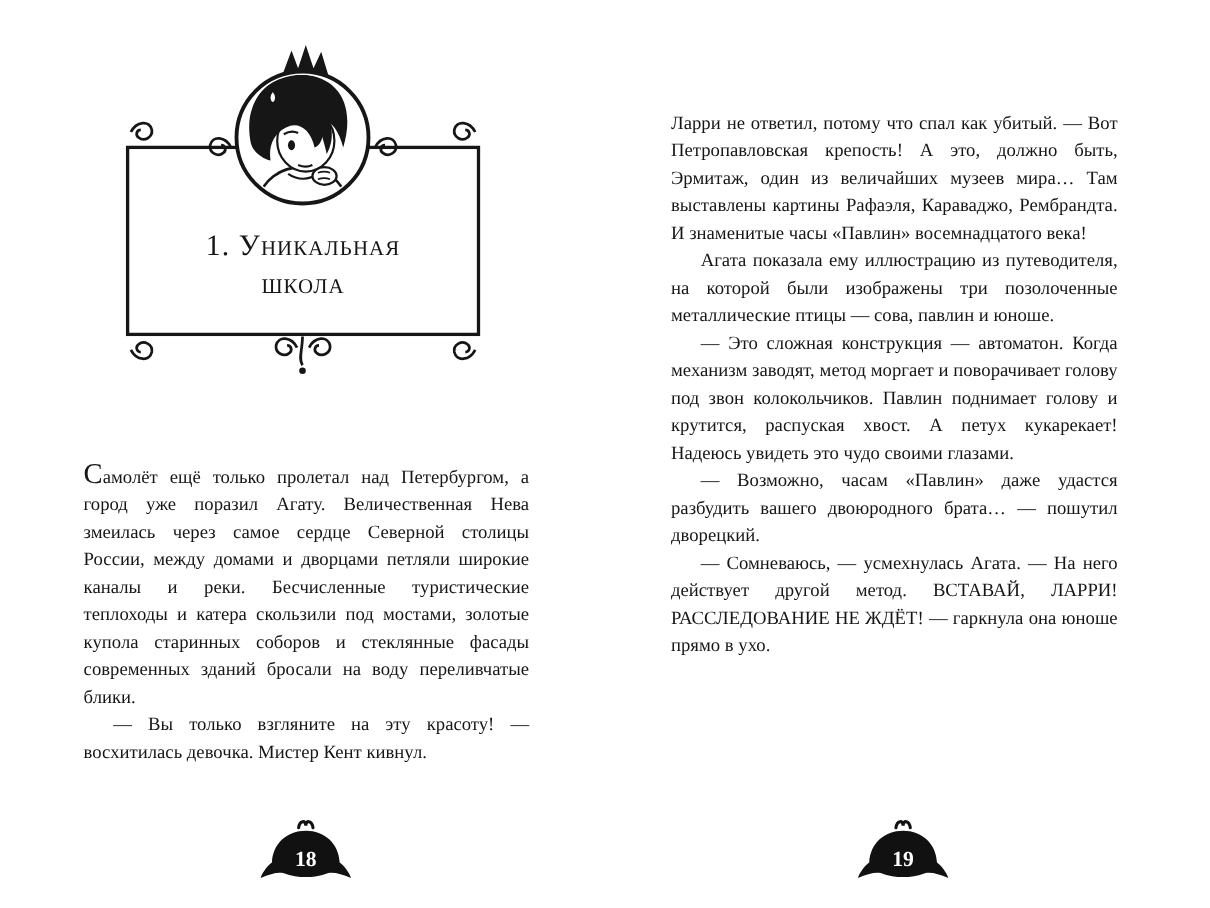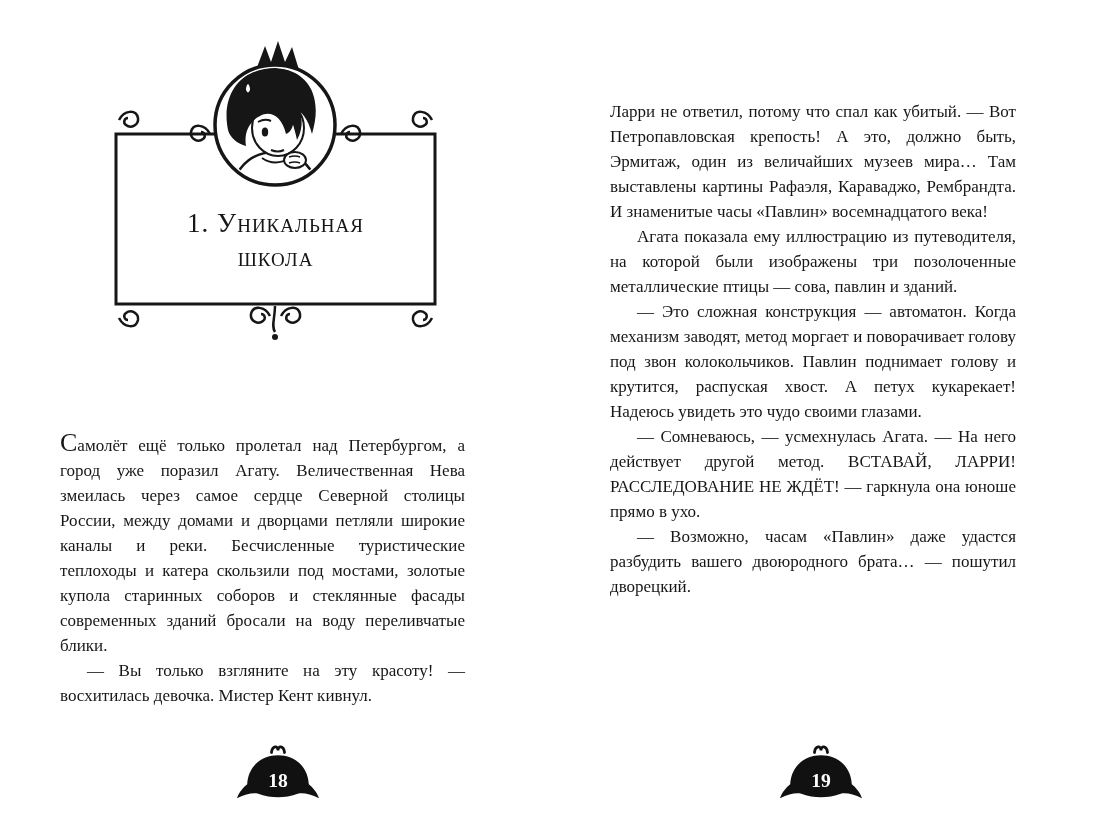--- a/index.html
+++ b/index.html
@@ -3,21 +3,21 @@
 <meta charset="utf-8">
 <style>
   html,body{margin:0;padding:0;}
   body{
     width:1100px;height:825px;position:relative;overflow:hidden;
     background:#ffffff;color:#161616;
     font-family:"Liberation Serif", serif;
   }
   .page{position:absolute;inset:0;}
   .body-col{position:absolute;text-align:justify;font-size:17px;line-height:25px;}
-  .left-col{left:60px;top:418px;width:405px;margin-top:12px;}
+  .left-col{left:76px;top:418px;width:405px;}
   .right-col{left:610px;top:99px;width:406px;}
   p{margin:0;padding:0;}
   p.indent{text-indent:27px;}
   p.first::first-letter{font-size:26px;}
 
   .frame-wrap{position:absolute;left:98px;top:38px;width:355px;height:305px;}
   .frame-wrap svg{position:absolute;left:0;top:0;}
   .chapter-title{
     position:absolute;left:0;top:168px;width:355px;text-align:center;
     font-variant:small-caps;font-size:27px;line-height:34px;letter-spacing:1px;
@@ -99,24 +99,24 @@
         <text x="45" y="47" text-anchor="middle" font-size="21" font-weight="bold" fill="#ffffff" font-family="Liberation Serif, serif">18</text>
       </svg>
     </div>
   </section>
 
   <section class="page">
 
 
     <div class="body-col right-col">
       <p>Ларри не ответил, потому что спал как убитый. — Вот Петропавловская крепость! А это, должно быть, Эрмитаж, один из величайших музеев мира… Там выставлены картины Рафаэля, Караваджо, Рембрандта. И знаменитые часы «Павлин» восемнадцатого века!</p>
-      <p class="indent">Агата показала ему иллюстрацию из путеводителя, на которой были изображены три позолоченные металлические птицы — сова, павлин и зданий.</p>
+      <p class="indent">Агата показала ему иллюстрацию из путеводителя, на которой были изображены три позолоченные металлические птицы — сова, павлин и юноше.</p>
       <p class="indent">— Это сложная конструкция — автоматон. Когда механизм заводят, метод моргает и поворачивает голову под звон колокольчиков. Павлин поднимает голову и крутится, распуская хвост. А петух кукарекает! Надеюсь увидеть это чудо своими глазами.</p>
+      <p class="indent">— Возможно, часам «Павлин» даже удастся разбудить вашего двоюродного брата… — пошутил дворецкий.</p>
       <p class="indent">— Сомневаюсь, — усмехнулась Агата. — На него действует другой метод. ВСТАВАЙ, ЛАРРИ! РАССЛЕДОВАНИЕ НЕ ЖДЁТ! — гаркнула она юноше прямо в ухо.</p>
-      <p class="indent">— Возможно, часам «Павлин» даже удастся разбудить вашего двоюродного брата… — пошутил дворецкий.</p>
     </div>
 
     <div class="hat hat-right">
       <svg viewBox="0 0 90 64" width="84" height="62">
         <path d="M38,10 C39,3 45,2 45,8 C45,2 51,3 52,10" fill="none" stroke="#111111" stroke-width="3" stroke-linecap="round"></path>
         <path d="M45,13 C27,13 13,25 12,44 C8,47 3,53 1,59 C10,55 17,53 23,54 C31,57 38,58 45,58 C52,58 59,57 67,54 C73,53 80,55 89,59 C87,53 82,47 78,44 C77,25 63,13 45,13 Z" fill="#111111"></path>
         <text x="45" y="47" text-anchor="middle" font-size="21" font-weight="bold" fill="#ffffff" font-family="Liberation Serif, serif">19</text>
       </svg>
     </div>
   </section>

